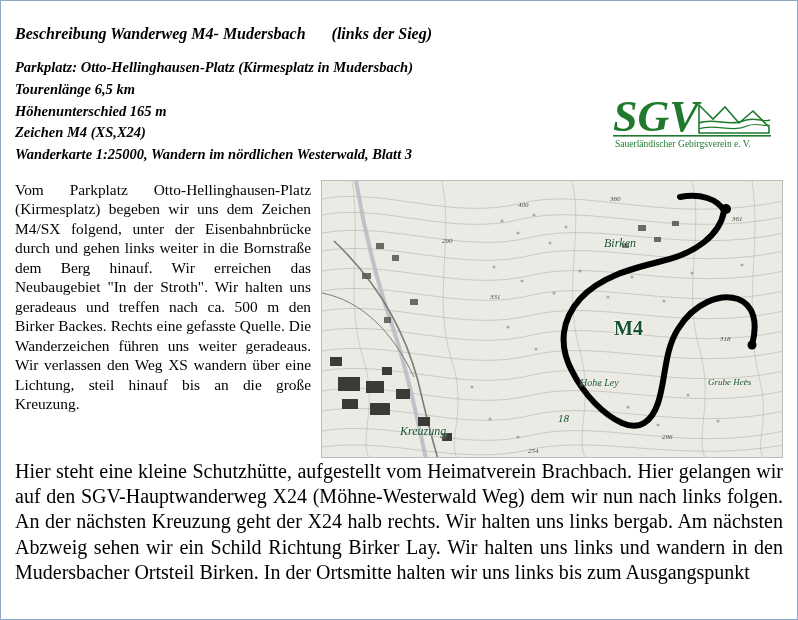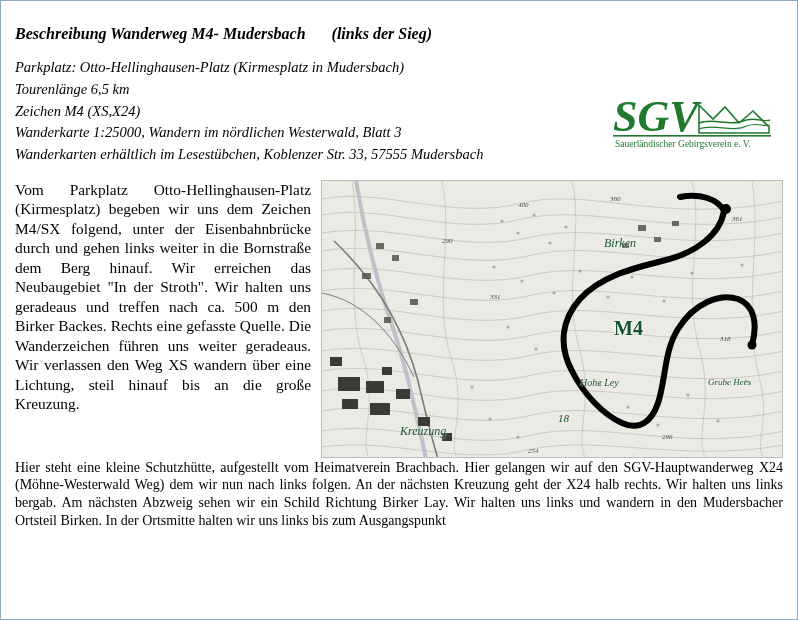--- a/index.html
+++ b/index.html
@@ -38,20 +38,21 @@
     font-weight: bold;
     font-style: italic;
     padding-left: 26px;
   }
   .info-block {
     margin-top: 14px;
     font-size: 14.5px;
     font-style: italic;
     line-height: 1.50;
     width: 600px;
+    font-weight: bold;
   }
   .info-line {
     white-space: nowrap;
   }
   .logo {
     position: absolute;
     right: 24px;
     top: 92px;
     width: 160px;
     height: 62px;
@@ -129,42 +130,42 @@
     font-style: italic;
   }
   .body-text {
     font-size: 15.4px;
     line-height: 1.265;
     text-align: justify;
     hyphens: auto;
   }
   .tail-text {
     clear: both;
-    font-size: 14px;
+    font-size: 20px;
     line-height: 1.265;
     text-align: justify;
     padding-top: 1px;
   }
 </style>
 </head>
 <body>
 
 <div class="page">
 
 
   <div class="subtitle">
     <span>Beschreibung Wanderweg M4- Mudersbach</span><span class="sub-right">(links der Sieg)</span>
   </div>
 
   <div class="info-block">
     <div class="info-line">Parkplatz: Otto-Hellinghausen-Platz (Kirmesplatz in Mudersbach)</div>
     <div class="info-line">Tourenlänge 6,5 km</div>
+    <div class="info-line">Höhenunterschied 165 m</div>
     <div class="info-line">Zeichen M4 (XS,X24)</div>
     <div class="info-line">Wanderkarte 1:25000, Wandern im nördlichen Westerwald, Blatt 3</div>
-    <div class="info-line">Wanderkarten erhältlich im Lesestübchen, Koblenzer Str. 33, 57555  Mudersbach</div>
   </div>
 
   <div class="logo">
     <svg width="160" height="62" viewBox="0 0 160 62">
       <g>
 
         <text x="0" y="38" font-family="Liberation Serif, serif" font-size="44" font-weight="bold" font-style="italic" fill="#1f7a2e">SGV</text>
         <path d="M86 12 L100 26 L112 14 L126 30 L140 18 L156 34 L156 40 L86 40 Z" fill="none" stroke="#1f7a2e" stroke-width="1.6"></path>
         <path d="M86 30 C100 24, 116 34, 130 28 C142 23, 150 30, 157 27" fill="none" stroke="#1f7a2e" stroke-width="1.4"></path>
         <path d="M86 36 C102 30, 118 40, 134 33 C144 29, 151 34, 157 32" fill="none" stroke="#1f7a2e" stroke-width="1.2"></path>

